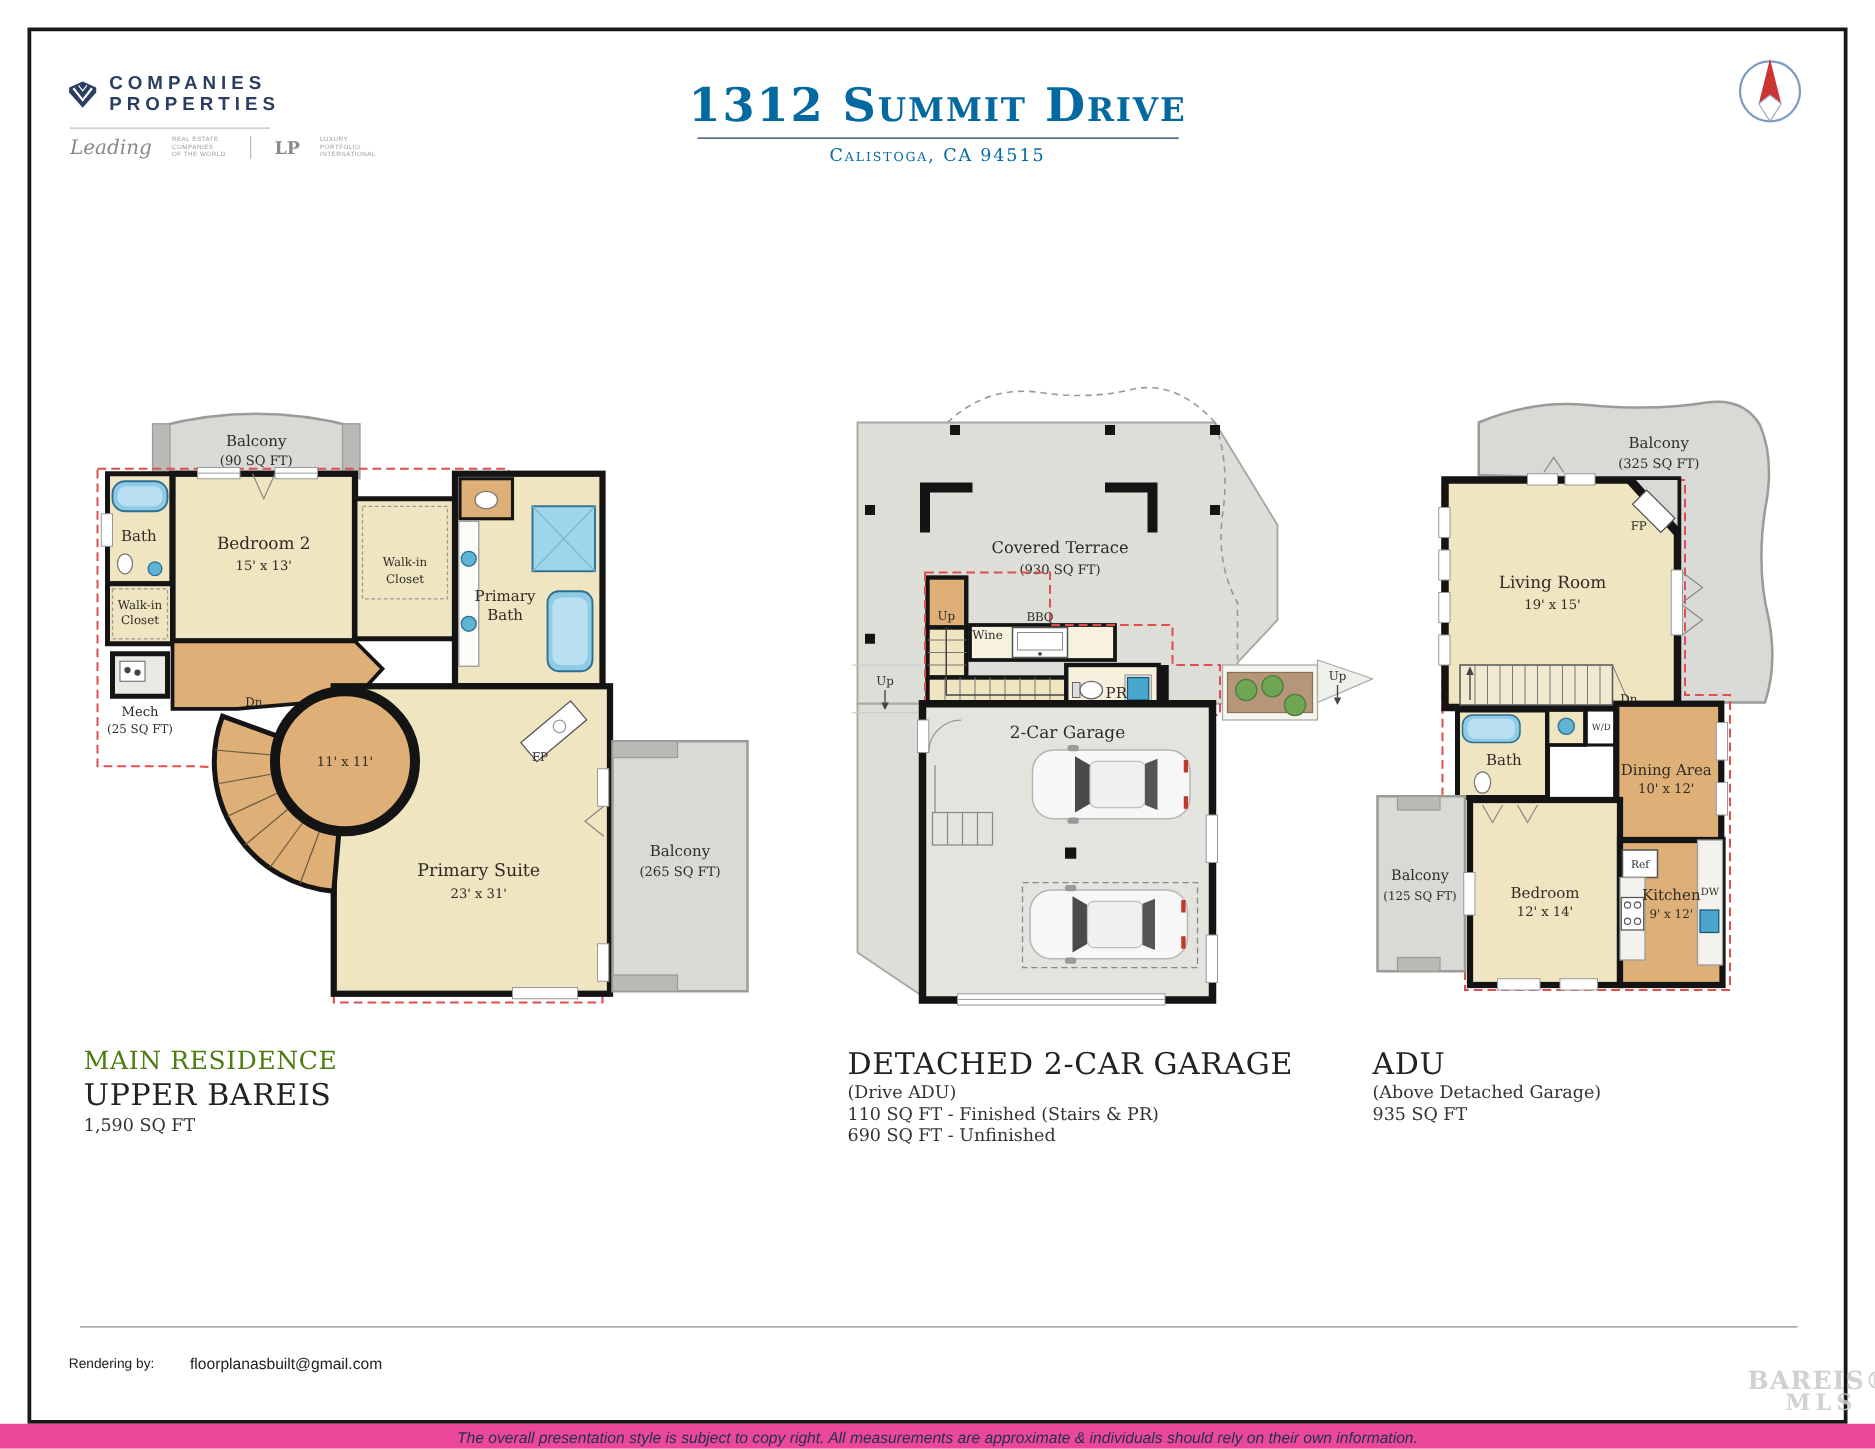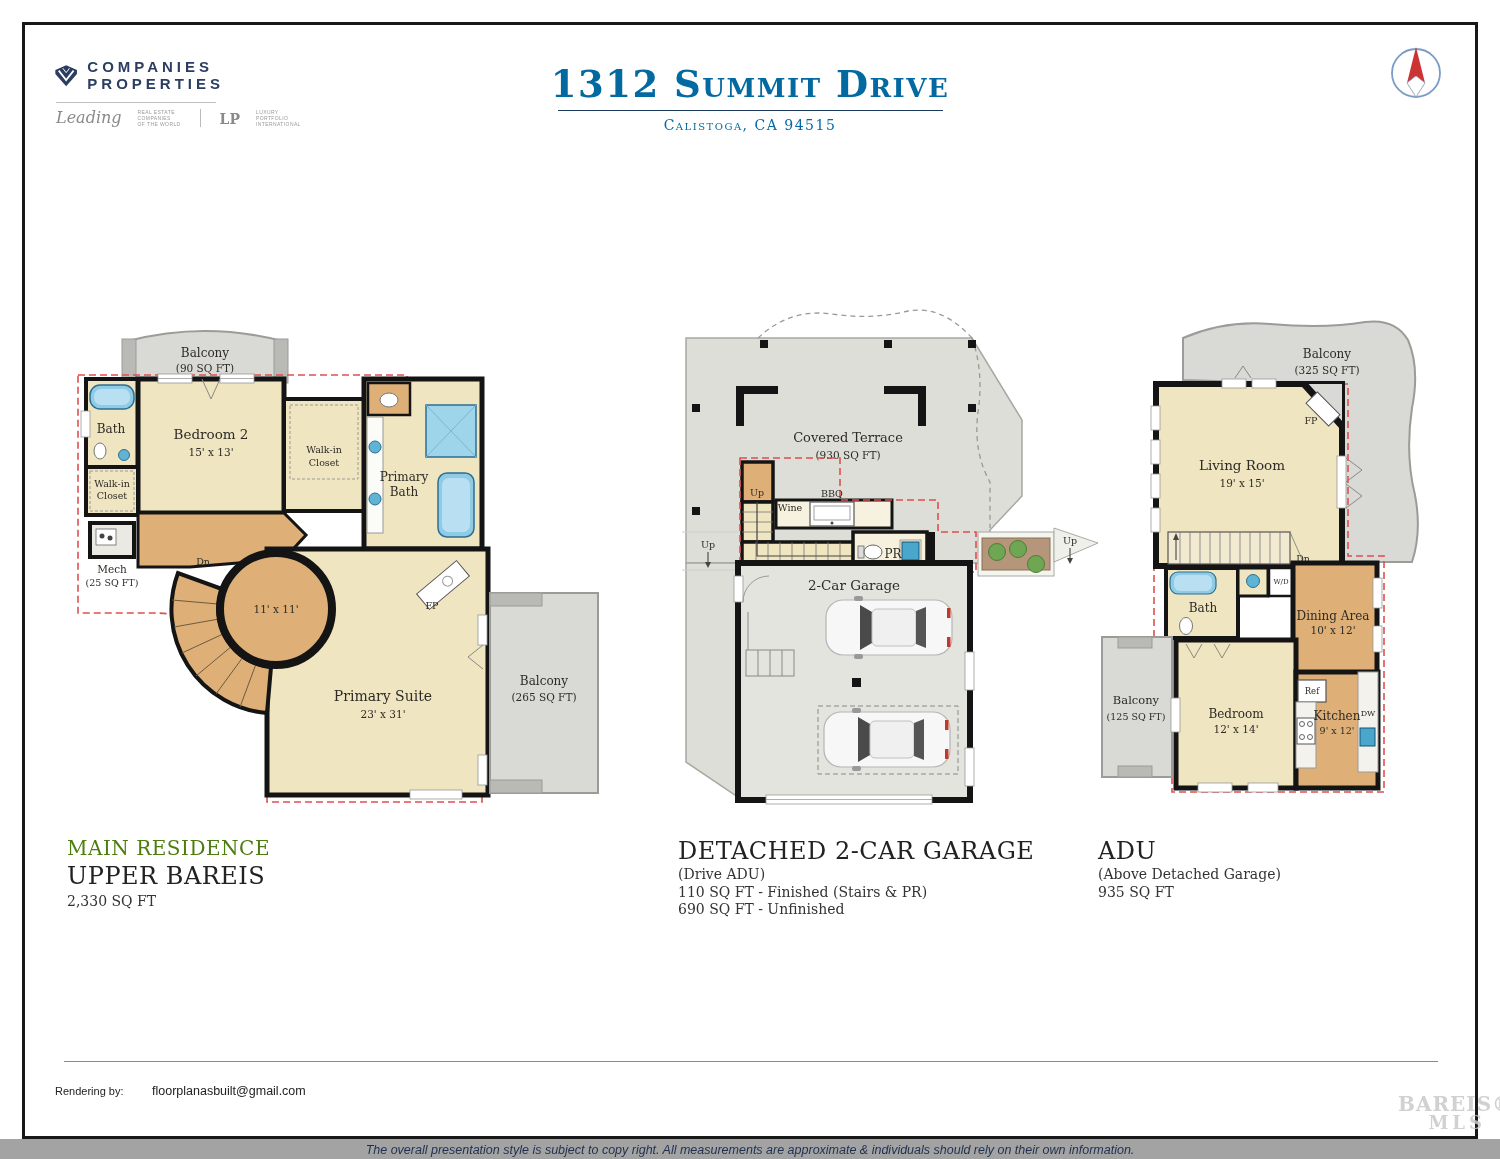--- a/index.html
+++ b/index.html
@@ -23,21 +23,21 @@
   
   .caption{line-height:1.25;}
   .cap-series{font-size:20px;color:#4d7c0f;letter-spacing:.5px;}
   .cap-title{font-size:24px;color:#222222;letter-spacing:.5px;}
   .cap-sub{font-size:14px;color:#333;}
   .cap-area{font-size:14px;color:#333;margin-top:2px;}
   
   #footer-rule{left:64px;top:1061px;width:1374px;height:1px;background:#8a8a8a;}
   #render-label{left:38px;top:1085px;font-family:"Liberation Sans",sans-serif;font-size:11px;color:#222;padding-left:17px;}
   #render-email{left:152px;top:1084px;font-family:"Liberation Sans",sans-serif;font-size:12.5px;color:#222;}
-  #disclaimer-band{left:0;top:1139px;width:1500px;height:20px;background:#a3a3a3;text-align:center;}
+  #disclaimer-band{left:0;top:1139px;width:1500px;height:20px;background:#ec4899;text-align:center;}
   #disclaimer{font-family:"Liberation Sans",sans-serif;font-style:italic;font-size:12.5px;color:#1e3050;line-height:20px;}
   #watermark{left:1398px;top:1094px;width:88px;text-align:right;color:#c9c9c9;opacity:.85;line-height:1.0;}
   #watermark .w1{font-size:20px;font-weight:700;letter-spacing:1px;}
   #watermark .w2{font-size:18px;font-weight:700;letter-spacing:4px;}
   
   svg text{font-family:"DejaVu Serif",serif;fill:#2e2b26;}
   .lbl{font-size:13px;}
   .lbl2{font-size:12px;}
   .dims{font-size:10.5px;}
   .area{font-size:10.5px;}
@@ -368,21 +368,21 @@
   <rect x="268" y="362" width="20" height="100" fill="#f4f2ec" stroke="#999" stroke-width="1"></rect>
   <text x="278" y="406" text-anchor="middle" style="font-size:8px">DW</text>
   <rect x="270" y="418" width="15" height="18" fill="#4aa6cb" stroke="#155577" stroke-width="1"></rect>
   <text x="247" y="410" text-anchor="middle" class="lbl2">Kitchen</text>
   <text x="247" y="424" text-anchor="middle" class="small">9' x 12'</text>
 </svg>
 
 <div class="abs caption" style="left:67px;top:836px;">
   <div class="cap-series">MAIN RESIDENCE</div>
   <div class="cap-title">UPPER BAREIS</div>
-  <div class="cap-area">2,330 SQ FT</div>
+  <div class="cap-area">1,590 SQ FT</div>
 </div>
 <div class="abs caption" style="left:678px;top:836px;">
   <div class="cap-title">DETACHED 2-CAR GARAGE</div>
   <div class="cap-sub">(Drive ADU)</div>
   <div class="cap-sub">110 SQ FT - Finished (Stairs &amp; PR)</div>
   <div class="cap-sub">690 SQ FT - Unfinished</div>
 </div>
 <div class="abs caption" style="left:1098px;top:836px;">
   <div class="cap-title">ADU</div>
   <div class="cap-sub">(Above Detached Garage)</div>

